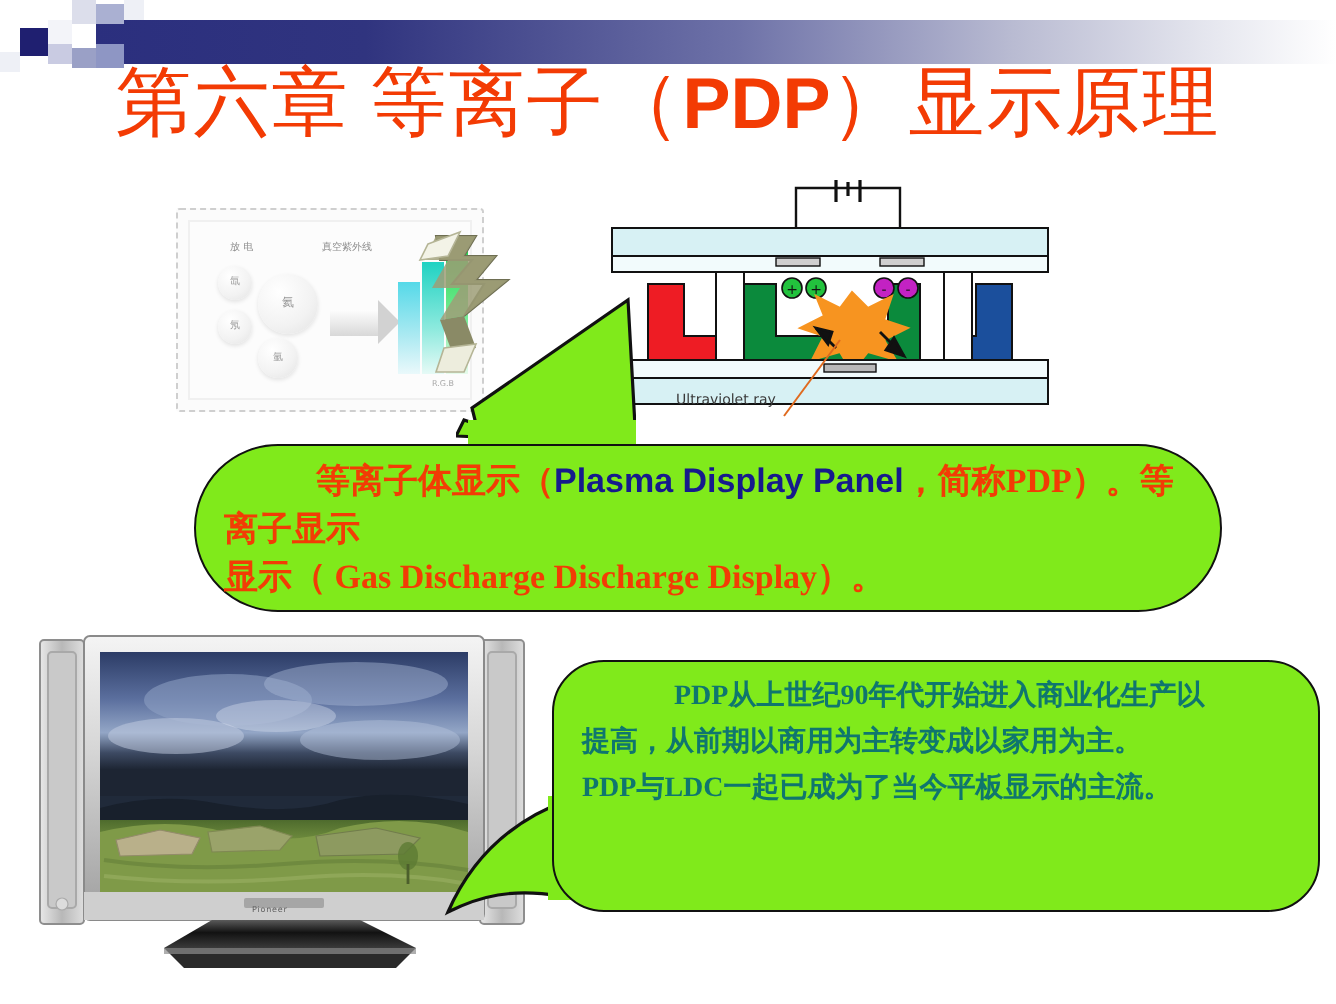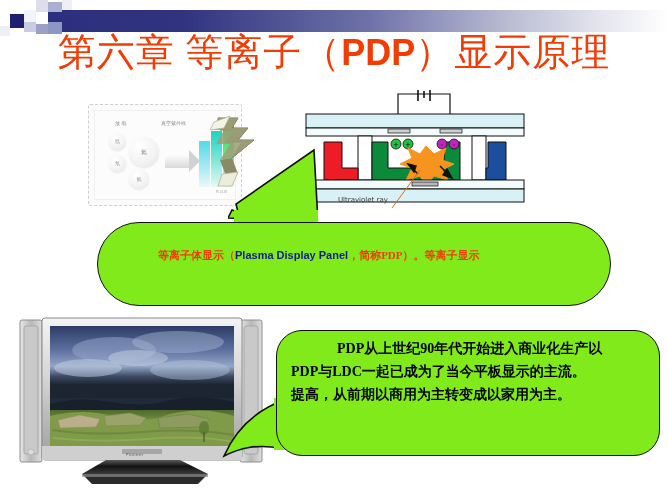--- a/index.html
+++ b/index.html
@@ -86,36 +86,36 @@
     font-family:"DejaVu Sans",sans-serif;white-space:nowrap;
   }
 
   
   .callout1{
     position:absolute;left:97px;top:222px;width:514px;height:84px;
     background:#80ea1b;border:1.6px solid #111;border-radius:42px/42px;
     box-sizing:border-box;
   }
   .callout1 .txt{
-    position:absolute;left:14px;top:20px;width:486px;
+    position:absolute;left:14px;top:6px;width:486px;
     font-family:"Liberation Serif","DejaVu Serif",serif;
-    font-weight:bold;font-size:11px;line-height:24px;color:#f23c05;
+    font-weight:bold;font-size:17px;line-height:24px;color:#f23c05;
   }
   .callout1 .txt .blue{color:#161a8c;}
   .co1-tail{position:absolute;left:228px;top:148px;width:90px;height:80px;}
 
   .callout2{
     position:absolute;left:276px;top:330px;width:384px;height:126px;
     background:#80ea1b;border:1.6px solid #111;border-radius:26px;
     box-sizing:border-box;
   }
   .callout2 .txt{
     position:absolute;left:14px;top:6px;width:358px;
     font-family:"Liberation Serif","DejaVu Serif",serif;
-    font-weight:bold;font-size:14px;line-height:23px;color:#000000;
+    font-weight:bold;font-size:14px;line-height:23px;color:#0f766e;
   }
   .co2-tail{position:absolute;left:222px;top:398px;width:70px;height:82px;}
 
   
   .tv{position:absolute;left:18px;top:312px;width:250px;height:178px;}
   .tv-brand{
     position:absolute;left:108px;top:140px;font-size:4px;color:#5e5e5e;
     letter-spacing:.4px;font-family:"DejaVu Sans",sans-serif;
   }
 </style>
@@ -230,20 +230,21 @@
   <div class="co1-tail">
     <svg width="90" height="80" viewBox="0 0 90 80">
       <polygon points="86,2 90,74 0,70 4,62 10,64 8,56" fill="#80ea1b" stroke="#111" stroke-width="1.6"></polygon>
       <rect x="6" y="62" width="84" height="16" fill="#80ea1b" stroke="none"></rect>
     </svg>
   </div>
 
   <div class="callout1">
     <div class="txt">
         <div style="text-indent: 46px;"><span>等离子体显示（</span><span class="blue" style="color: rgb(22, 26, 140); font-family: &quot;Liberation Sans&quot;, sans-serif;">Plasma Display Panel</span><span>，简称PDP）。等离子显示</span></div>
+        <div><span>显示（ Gas Discharge Discharge Display）。</span></div>
       </div>
   </div>
 
   <div class="tv">
     <svg width="250" height="178" viewBox="0 0 250 178">
       <defs>
         <linearGradient id="bez" x1="0" y1="0" x2="0" y2="1">
           <stop offset="0" stop-color="#f4f4f4"></stop>
             <stop offset=".4" stop-color="#d6d6d6"></stop>
           <stop offset="1" stop-color="#9e9e9e"></stop>
@@ -317,18 +318,18 @@
   <div class="co2-tail">
     <svg width="70" height="82" viewBox="0 0 70 82">
       <path d="M62 2 C40 10 16 26 2 58 C18 50 34 46 58 50 Z" fill="#80ea1b" stroke="#111" stroke-width="1.6"></path>
       <rect x="52" y="0" width="18" height="52" fill="#80ea1b" stroke="none"></rect>
     </svg>
   </div>
 
   <div class="callout2">
     <div class="txt">
         <div style="text-indent: 46px;"><span>PDP从上世纪90年代开始进入商业化生产以</span></div>
+        <div><span>提高，从前期以商用为主转变成以家用为主。</span></div>
         <div><span>PDP与LDC一起已成为了当今平板显示的主流。</span></div>
-        <div><span>提高，从前期以商用为主转变成以家用为主。</span></div>
       </div>
   </div>
 
 </div>
 
 </body></html>

